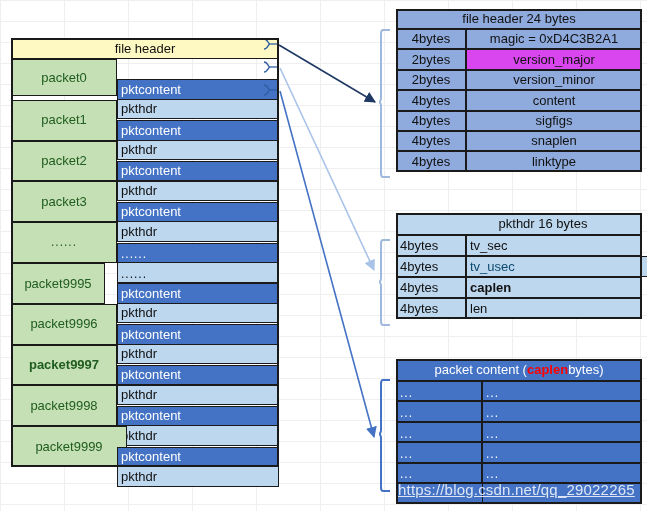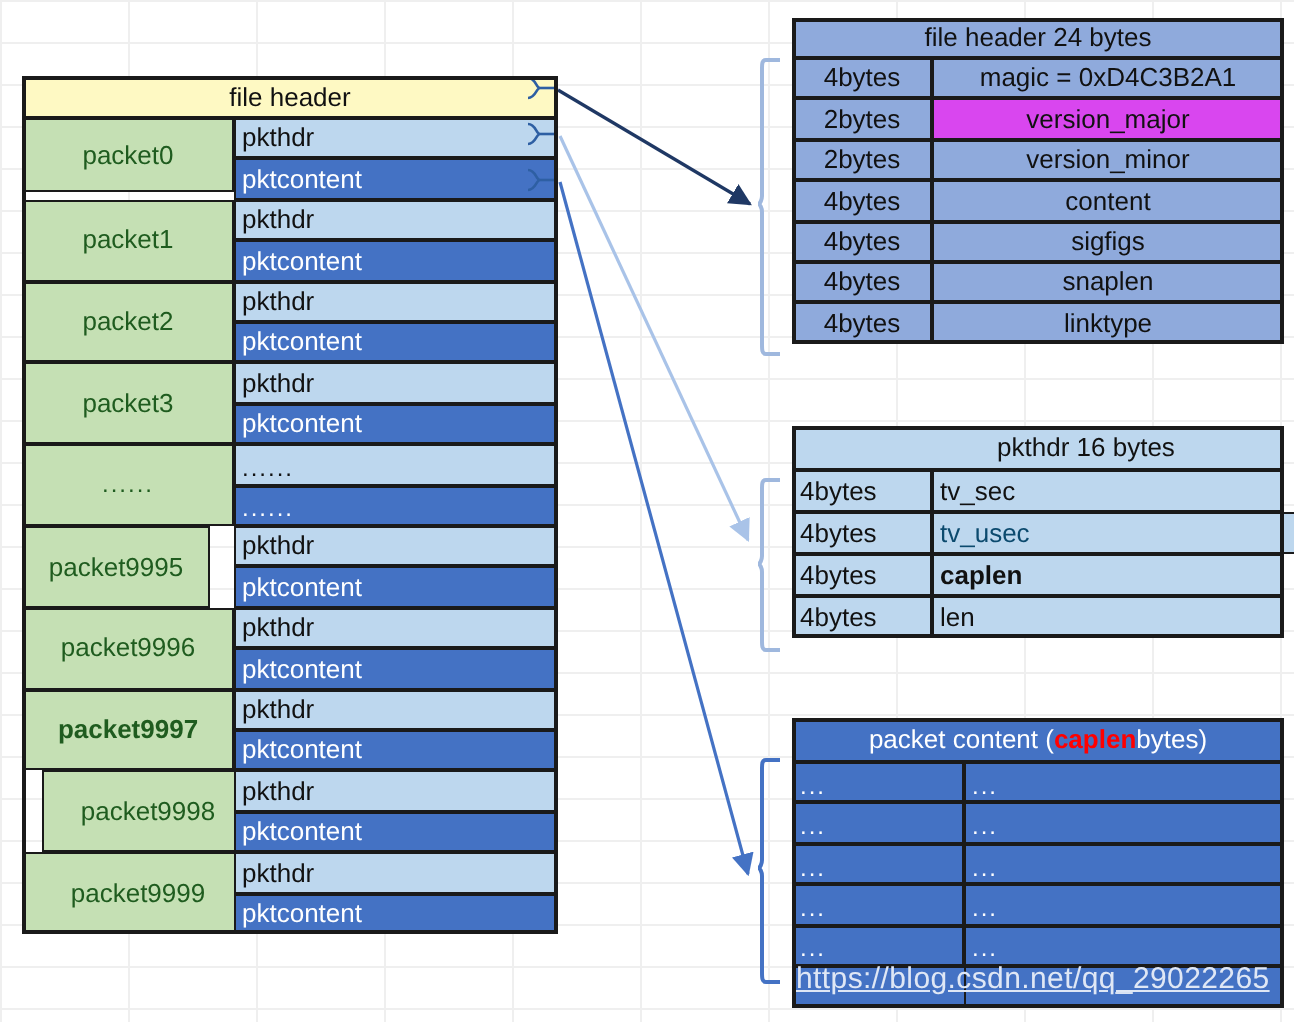--- a/index.html
+++ b/index.html
@@ -34,21 +34,21 @@
     line-height:1.05;
     white-space:nowrap;
     overflow:hidden;
   }
   .c-center{justify-content:center;}
   .c-left{justify-content:flex-start;padding-left:3px;}
   .c-bottom{align-items:flex-end;padding-bottom:1px;}
 
   .blue-mid{background:#fef9c3;color:#111111;}
   .green{background:#c5e0b4;color:#1f5c1f;}
-  .blue-light{background:#bdd7ee;color:#111111;}
+  .blue-light{background:#bdd7ee;color:#111111;margin-top:40px;}
   .blue-dark{background:#4472c4;color:#ffffff;}
 
   .dots{font-size:12px;letter-spacing:1px;}
 
   
   #left-table-border{
     position:absolute;
     left:11px;top:38px;width:268px;height:429px;
     border:2px solid #1a1a1a;
     box-sizing:border-box;
@@ -100,21 +100,21 @@
     <div class="cell blue-dark c-left c-bottom dots" style="left: 117px; top: 242.6px; width: 162px; height: 20.4px;">......</div>
     <div class="cell green c-center" style="left: 11px; top: 263px; width: 94px; height: 40.8px;">packet9995</div>
     <div class="cell blue-light c-left" style="left: 117px; top: 263px; width: 162px; height: 20.4px;">pkthdr</div>
     <div class="cell blue-dark c-left" style="left: 117px; top: 283.4px; width: 162px; height: 20.4px;">pktcontent</div>
     <div class="cell green c-center" style="left: 11px; top: 303.8px; width: 106px; height: 40.8px;">packet9996</div>
     <div class="cell blue-light c-left" style="left: 117px; top: 303.8px; width: 162px; height: 20.4px;">pkthdr</div>
     <div class="cell blue-dark c-left" style="left: 117px; top: 324.2px; width: 162px; height: 20.4px;">pktcontent</div>
     <div class="cell green c-center" style="left: 11px; top: 344.6px; width: 106px; height: 40.8px; font-weight: bold;">packet9997</div>
     <div class="cell blue-light c-left" style="left: 117px; top: 344.6px; width: 162px; height: 20.4px;">pkthdr</div>
     <div class="cell blue-dark c-left" style="left: 117px; top: 365px; width: 162px; height: 20.4px;">pktcontent</div>
-    <div class="cell green c-center" style="left: 21px; top: 385.4px; width: 106px; height: 40.8px;">packet9998</div>
+    <div class="cell green c-center" style="left: 11px; top: 385.4px; width: 106px; height: 40.8px;">packet9998</div>
     <div class="cell blue-light c-left" style="left: 117px; top: 385.4px; width: 162px; height: 20.4px;">pkthdr</div>
     <div class="cell blue-dark c-left" style="left: 117px; top: 405.8px; width: 162px; height: 20.4px;">pktcontent</div>
     <div class="cell green c-center" style="left: 11px; top: 426.2px; width: 116px; height: 40.8px;">packet9999</div>
     <div class="cell blue-light c-left" style="left: 117px; top: 426.2px; width: 162px; height: 20.4px;">pkthdr</div>
     <div class="cell blue-dark c-left" style="left: 117px; top: 446.6px; width: 162px; height: 20.4px;">pktcontent</div>
   </div>
 <div id="left-table-border"></div>
 
 <svg id="left-braces" class="layer" style="left:262px;top:36px;" width="26" height="70">
   <path d="M2,3 C6,3 6,8 8,8 C6,8 6,13 2,13" fill="none" stroke="#2e5fa3" stroke-width="1.3"></path>

